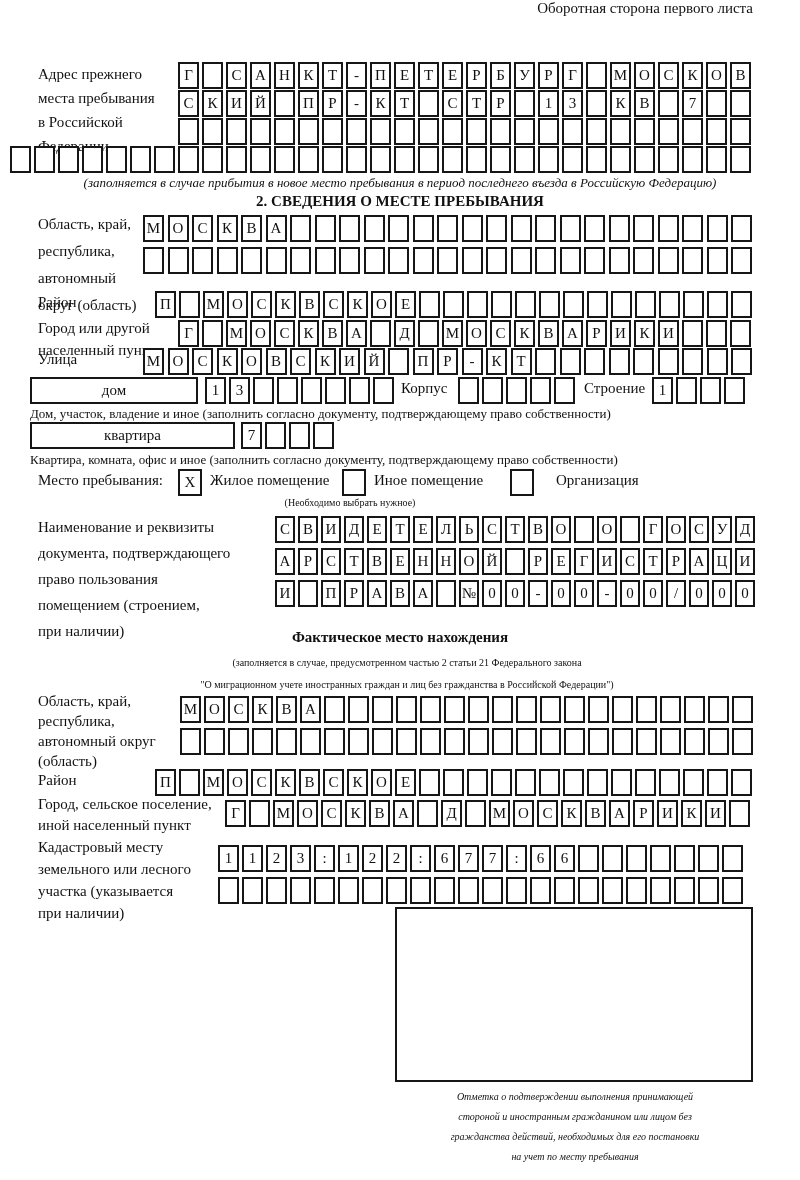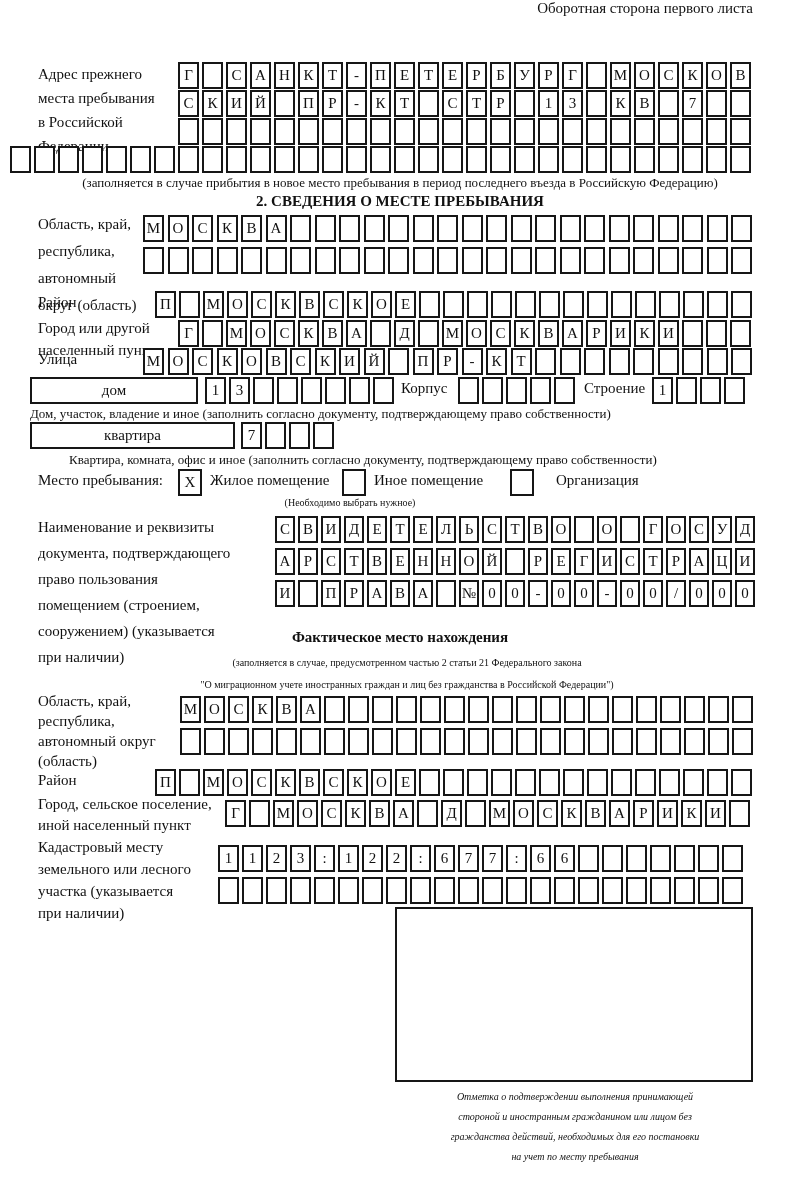--- a/index.html
+++ b/index.html
@@ -49,21 +49,21 @@
   <div class="abs label lines lh24" style="left:38px;top:62px;width:150px;">
       <div>Адрес прежнего</div>
       <div>места пребывания</div>
       <div>в Российской</div>
       <div>Федерации</div>
     </div>
   <div class="abs cells" style="left:178px;top:62px;"><span class="cell">Г</span><span class="cell"></span><span class="cell">С</span><span class="cell">А</span><span class="cell">Н</span><span class="cell">К</span><span class="cell">Т</span><span class="cell">-</span><span class="cell">П</span><span class="cell">Е</span><span class="cell">Т</span><span class="cell">Е</span><span class="cell">Р</span><span class="cell">Б</span><span class="cell">У</span><span class="cell">Р</span><span class="cell">Г</span><span class="cell"></span><span class="cell">М</span><span class="cell">О</span><span class="cell">С</span><span class="cell">К</span><span class="cell">О</span><span class="cell">В</span></div>
   <div class="abs cells" style="left:178px;top:90px;"><span class="cell">С</span><span class="cell">К</span><span class="cell">И</span><span class="cell">Й</span><span class="cell"></span><span class="cell">П</span><span class="cell">Р</span><span class="cell">-</span><span class="cell">К</span><span class="cell">Т</span><span class="cell"></span><span class="cell">С</span><span class="cell">Т</span><span class="cell">Р</span><span class="cell"></span><span class="cell">1</span><span class="cell">3</span><span class="cell"></span><span class="cell">К</span><span class="cell">В</span><span class="cell"></span><span class="cell">7</span><span class="cell"></span><span class="cell"></span></div>
   <div class="abs cells" style="left:178px;top:118px;"><span class="cell"></span><span class="cell"></span><span class="cell"></span><span class="cell"></span><span class="cell"></span><span class="cell"></span><span class="cell"></span><span class="cell"></span><span class="cell"></span><span class="cell"></span><span class="cell"></span><span class="cell"></span><span class="cell"></span><span class="cell"></span><span class="cell"></span><span class="cell"></span><span class="cell"></span><span class="cell"></span><span class="cell"></span><span class="cell"></span><span class="cell"></span><span class="cell"></span><span class="cell"></span><span class="cell"></span></div>
   <div class="abs cells" style="left:10px;top:146px;"><span class="cell"></span><span class="cell"></span><span class="cell"></span><span class="cell"></span><span class="cell"></span><span class="cell"></span><span class="cell"></span><span class="cell"></span><span class="cell"></span><span class="cell"></span><span class="cell"></span><span class="cell"></span><span class="cell"></span><span class="cell"></span><span class="cell"></span><span class="cell"></span><span class="cell"></span><span class="cell"></span><span class="cell"></span><span class="cell"></span><span class="cell"></span><span class="cell"></span><span class="cell"></span><span class="cell"></span><span class="cell"></span><span class="cell"></span><span class="cell"></span><span class="cell"></span><span class="cell"></span><span class="cell"></span><span class="cell"></span></div>
-  <div class="abs note center" style="top:175px;">(заполняется в случае прибытия в новое место пребывания в период последнего въезда в Российскую Федерацию)</div>
+  <div class="abs note center" style="top:175px;font-style:italic;">(заполняется в случае прибытия в новое место пребывания в период последнего въезда в Российскую Федерацию)</div>
 
   <div class="abs label bold center" style="top:193px;">2. СВЕДЕНИЯ О МЕСТЕ ПРЕБЫВАНИЯ</div>
 
   <div class="abs label lines lh27" style="left:38px;top:211px;width:130px;">
       <div>Область, край,</div>
       <div>республика,</div>
       <div>автономный</div>
       <div>округ (область)</div>
     </div>
   <div class="abs cells p25" style="left:143px;top:215px;"><span class="cell">М</span><span class="cell">О</span><span class="cell">С</span><span class="cell">К</span><span class="cell">В</span><span class="cell">А</span><span class="cell"></span><span class="cell"></span><span class="cell"></span><span class="cell"></span><span class="cell"></span><span class="cell"></span><span class="cell"></span><span class="cell"></span><span class="cell"></span><span class="cell"></span><span class="cell"></span><span class="cell"></span><span class="cell"></span><span class="cell"></span><span class="cell"></span><span class="cell"></span><span class="cell"></span><span class="cell"></span><span class="cell"></span></div>
@@ -84,37 +84,36 @@
   <div class="abs widebox" style="left:30px;top:377px;width:168px;">дом</div>
   <div class="abs cells" style="left:205px;top:377px;"><span class="cell">1</span><span class="cell">3</span><span class="cell"></span><span class="cell"></span><span class="cell"></span><span class="cell"></span><span class="cell"></span><span class="cell"></span></div>
   <div class="abs label" style="left:401px;top:380px;">Корпус</div>
   <div class="abs cells" style="left:458px;top:377px;"><span class="cell"></span><span class="cell"></span><span class="cell"></span><span class="cell"></span><span class="cell"></span></div>
   <div class="abs label" style="left:584px;top:380px;">Строение</div>
   <div class="abs cells" style="left:652px;top:377px;"><span class="cell">1</span><span class="cell"></span><span class="cell"></span><span class="cell"></span></div>
   <div class="abs note" style="left:30px;top:406px;">Дом, участок, владение и иное (заполнить согласно документу, подтверждающему право собственности)</div>
 
   <div class="abs widebox" style="left:30px;top:422px;width:205px;">квартира</div>
   <div class="abs cells" style="left:241px;top:422px;"><span class="cell">7</span><span class="cell"></span><span class="cell"></span><span class="cell"></span></div>
-  <div class="abs note" style="left:30px;top:452px;margin-left:39px;">Квартира, комната, офис и иное (заполнить согласно документу, подтверждающему право собственности)</div>
+  <div class="abs note" style="left:30px;top:452px;">Квартира, комната, офис и иное (заполнить согласно документу, подтверждающему право собственности)</div>
 
   <div class="abs label" style="left:38px;top:472px;font-family:Liberation Serif, serif;">Место пребывания:</div>
   <span class="abs cb" style="left:178px;top:469px;">X</span>
   <div class="abs label" style="left:210px;top:472px;">Жилое помещение</div>
   <span class="abs cb" style="left:342px;top:469px;"></span>
   <div class="abs label" style="left:374px;top:472px;">Иное помещение</div>
   <span class="abs cb" style="left:510px;top:469px;"></span>
   <div class="abs label" style="left:556px;top:472px;">Организация</div>
   <div class="abs mid" style="left:120px;top:497px;width:460px;text-align:center;">(Необходимо выбрать нужное)</div>
 
   <div class="abs label lines lh26" style="left:38px;top:514px;width:230px;">
       <div>Наименование и реквизиты</div>
       <div>документа, подтверждающего</div>
       <div>право пользования</div>
       <div>помещением (строением,</div>
-      <div>сооружением) (указывается</div>
       <div>при наличии)</div>
     </div>
   <div class="abs cells tight" style="left:275px;top:516px;"><span class="cell">С</span><span class="cell">В</span><span class="cell">И</span><span class="cell">Д</span><span class="cell">Е</span><span class="cell">Т</span><span class="cell">Е</span><span class="cell">Л</span><span class="cell">Ь</span><span class="cell">С</span><span class="cell">Т</span><span class="cell">В</span><span class="cell">О</span><span class="cell"></span><span class="cell">О</span><span class="cell"></span><span class="cell">Г</span><span class="cell">О</span><span class="cell">С</span><span class="cell">У</span><span class="cell">Д</span></div>
   <div class="abs cells tight" style="left:275px;top:548px;"><span class="cell">А</span><span class="cell">Р</span><span class="cell">С</span><span class="cell">Т</span><span class="cell">В</span><span class="cell">Е</span><span class="cell">Н</span><span class="cell">Н</span><span class="cell">О</span><span class="cell">Й</span><span class="cell"></span><span class="cell">Р</span><span class="cell">Е</span><span class="cell">Г</span><span class="cell">И</span><span class="cell">С</span><span class="cell">Т</span><span class="cell">Р</span><span class="cell">А</span><span class="cell">Ц</span><span class="cell">И</span></div>
   <div class="abs cells tight" style="left:275px;top:580px;"><span class="cell">И</span><span class="cell"></span><span class="cell">П</span><span class="cell">Р</span><span class="cell">А</span><span class="cell">В</span><span class="cell">А</span><span class="cell"></span><span class="cell">№</span><span class="cell">0</span><span class="cell">0</span><span class="cell">-</span><span class="cell">0</span><span class="cell">0</span><span class="cell">-</span><span class="cell">0</span><span class="cell">0</span><span class="cell">/</span><span class="cell">0</span><span class="cell">0</span><span class="cell">0</span></div>
 
   <div class="abs label bold center" style="top:629px;">Фактическое место нахождения</div>
   <div class="abs mid lines lh22 center" style="top:652px;padding-left:7px;">
       <div>(заполняется в случае, предусмотренном частью 2 статьи 21 Федерального закона</div>
       <div>"О миграционном учете иностранных граждан и лиц без гражданства в Российской Федерации")</div>

